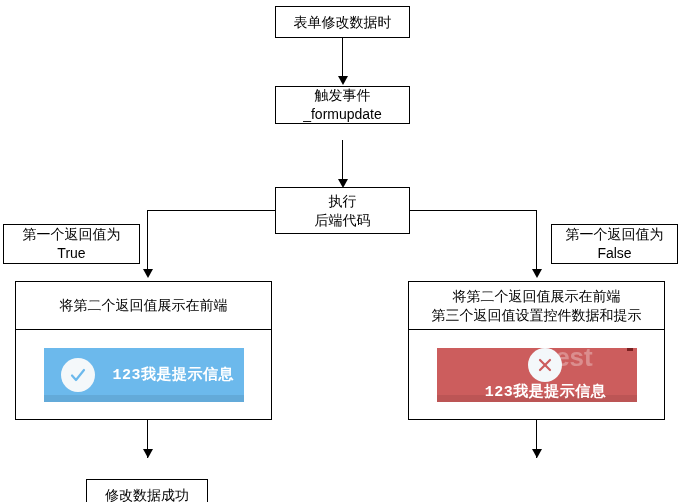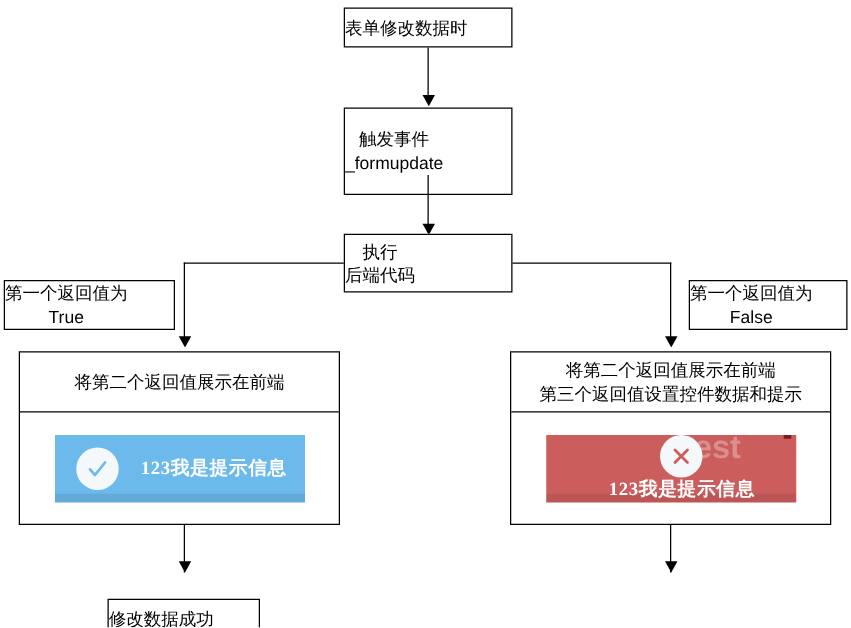--- a/index.html
+++ b/index.html
@@ -17,20 +17,21 @@
     background: #ffffff;
     overflow: hidden;
   }
   .node {
     position: absolute;
     box-sizing: border-box;
     border: 1px solid #000000;
     background: #ffffff;
     display: flex;
     align-items: center;
+    justify-content: center;
     text-align: center;
     color: #000000;
     font-size: 14px;
     line-height: 1.35;
     white-space: pre-line;
     font-family: "Liberation Sans", sans-serif;
   }
   .panel {
     position: absolute;
     box-sizing: border-box;
@@ -95,21 +96,21 @@
     z-index: 2;
   }
   .alert-text {
     position: relative;
     z-index: 2;
     margin-left: 18px;
     color: #ffffff;
     font-size: 15px;
     font-weight: bold;
     letter-spacing: 0.5px;
-    font-family: Liberation Serif, serif;
+    font-family: Liberation Mono, monospace;
   }
   .alert-watermark {
     position: absolute;
     z-index: 1;
     color: rgba(255,255,255,0.30);
     font-size: 26px;
     font-weight: bold;
     font-family: "Liberation Sans", sans-serif;
   }
   .conn {
@@ -132,21 +133,21 @@
 
 <div id="canvas">
 
   <div class="node" style="left:275px; top:6px; width:135px; height:32px;">
     <span>表单修改数据时</span>
   </div>
 
   <div class="conn conn-v" style="left:342px; top:38px; width:1px; height:39px;"></div>
   <div class="arrow-down" style="left:338px; top:76px;"></div>
 
-  <div class="node" style="left:275px; top:86px; width:135px; height:70px;">
+  <div class="node" style="left:275px; top:86px; width:135px; height:38px;">
     <span>触发事件
 _formupdate</span>
   </div>
 
   <div class="conn conn-v" style="left:342px; top:140px; width:1px; height:41px;"></div>
   <div class="arrow-down" style="left:338px; top:179px;"></div>
 
   <div class="node" style="left:275px; top:187px; width:135px; height:47px;">
     <span>执行
 后端代码</span>

